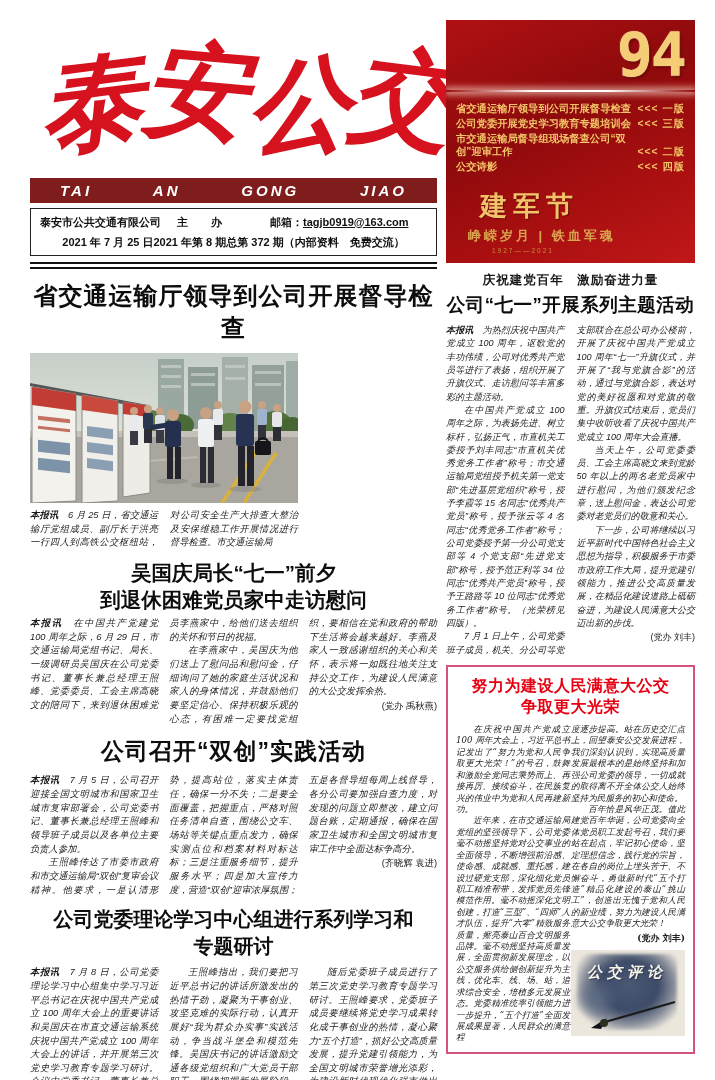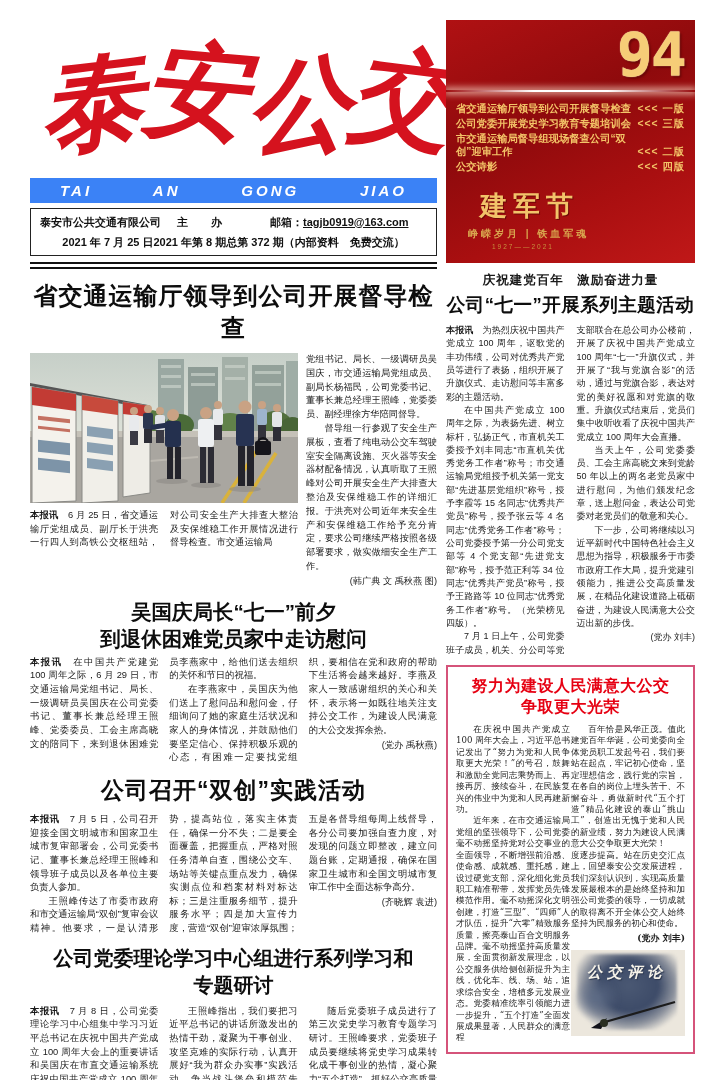--- a/index.html
+++ b/index.html
@@ -10,39 +10,39 @@
   .col-right{flex:1;min-width:0;}
 
   
   .calligraphy{height:158px;display:flex;align-items:center;justify-content:space-between;padding:0 8px;}
   .cg{display:inline-block;font-family:"DejaVu Serif","Liberation Serif",serif;font-style:italic;
       font-weight:900;font-size:104px;line-height:1;color:#d5121e;}
   .cg1{transform:rotate(-7deg) translateY(4px);}
   .cg2{transform:rotate(5deg) translateY(-8px);}
   .cg3{transform:rotate(-4deg) translateY(6px);}
   .cg4{transform:rotate(7deg) translateY(-2px);}
-  .pinyin-bar{background:#3b82f6;color:#fff;display:flex;justify-content:space-between;
+  .pinyin-bar{background:#7f1d1d;color:#fff;display:flex;justify-content:space-between;
       padding:4px 30px;font-style:italic;font-weight:700;font-size:15px;letter-spacing:3px;}
   .info-box{border:1.5px solid #222;margin-top:5px;padding:3px 9px;font-size:11px;font-weight:600;color:#111;}
   .info-row{display:flex;align-items:baseline;padding:2.5px 0;}
   .info-role{margin-left:16px;letter-spacing:6px;}
   .info-email-wrap{margin-left:42px;}
   .email{text-decoration:underline;}
   .info-row2{justify-content:center;}
   .rule-double{border-top:2px solid #111;border-bottom:2px solid #111;height:3px;margin-top:6px;}
 
   
   h1,h2,h3{margin:0;font-weight:900;text-align:center;color:#0d0d0d;}
   .hl1{font-size:24px;letter-spacing:1px;margin:11px 0 9px;}
   .hl2{font-size:20.5px;line-height:1.32;margin:9px 0 4px;}
   .hl3{font-size:23px;margin:10px 0 7px;letter-spacing:1px;}
   .hl4{font-size:20px;line-height:1.35;margin:9px 0 6px;}
   .kicker{font-size:12.5px;font-weight:700;text-align:center;margin:9px 0 3px;letter-spacing:1px;}
   .hl5{font-size:18.5px;margin:0 0 7px;letter-spacing:.5px;}
-  .para{margin:0;text-indent:2em;text-align:justify;}
+  .para{margin:0;text-indent:2em;text-align:justify;font-style:italic;}
   .noindent{text-indent:0;}
   .lead{font-weight:900;}
   .byline{margin:1px 0 0;text-align:right;}
   .bodytext{font-size:9.3px;line-height:1.47;}
   .cols2{column-count:2;column-gap:12px;}
   .cols3{column-count:3;column-gap:11px;}
   .small{font-size:9px;line-height:1.48;}
 
   
   .a1-top{display:flex;gap:8px;}
@@ -60,21 +60,21 @@
       background:linear-gradient(90deg,rgba(255,255,255,0),#fff 35%,#fff 65%,rgba(255,255,255,0));
       box-shadow:0 0 7px 2px rgba(255,230,210,.8);}
   .p-index{position:absolute;top:82px;left:10px;right:10px;font-weight:800;font-size:10.3px;
       line-height:1.34;color:#f3c468;}
   .p-item{display:flex;align-items:flex-end;justify-content:space-between;gap:4px;margin-bottom:1px;}
   .p-title{flex:1 1 auto;}
   .p-page{flex:none;white-space:nowrap;letter-spacing:1px;}
   .festival{position:absolute;left:10px;right:10px;top:168px;}
   .f-title{font-size:27px;font-weight:900;letter-spacing:6px;color:#f2c36a;
       text-shadow:1px 1px 0 #6d0606;padding-left:24px;}
-  .f-sub{font-size:10px;letter-spacing:3px;color:#d8a54e;margin-top:3px;padding-left:12px;font-weight:700;}
+  .f-sub{font-size:13px;letter-spacing:3px;color:#d8a54e;margin-top:3px;padding-left:12px;font-weight:700;}
   .f-years{font-size:6.5px;color:#c8913f;margin-top:2px;padding-left:36px;letter-spacing:2px;}
 
   
   .editorial{border:2px solid #d5537a;margin-top:8px;padding:6px 8px 8px;box-sizing:border-box;}
   .ed-title{color:#e60012;font-size:16px;line-height:1.32;margin:2px 0 7px;letter-spacing:.5px;}
   .ed-cols{display:flex;gap:1px;}
   .ed-col{flex:1;min-width:0;font-family:"DejaVu Serif","Liberation Serif",serif;
       font-size:8.6px;line-height:1.33;text-align:justify;color:#222;}
   .ed-col .byline{font-size:9px;font-weight:700;margin-top:3px;}
   .stamp{position:relative;margin-top:5px;height:86px;background:#ece7dd;overflow:hidden;}
@@ -237,25 +237,20 @@
                   <rect x="225" y="88" width="16" height="14" rx="2" fill="#15151a"></rect>
                   <path d="M228 88 q5 -6 10 0" stroke="#15151a" stroke-width="2" fill="none"></path>
                 </g>
               </g>
             </svg>
           </div>
           <div class="a1-bottom cols2 bodytext">
             <p class="para noindent"><b class="lead">本报讯</b><span>　6 月 25 日，省交通运输厅党组成员、副厅长于洪亮一行四人到高铁公交枢纽站，对公司安全生产大排查大整治及安保维稳工作开展情况进行督导检查。市交通运输局</span></p>
           </div>
         </div>
-        <div class="a1-side">
-          <p class="para noindent">党组书记、局长、一级调研员吴国庆，市交通运输局党组成员、副局长杨福民，公司党委书记、董事长兼总经理王照峰，党委委员、副经理徐方华陪同督导。</p>
-          <p class="para">督导组一行参观了安全生产展板，查看了纯电动公交车驾驶室安全隔离设施、灭火器等安全器材配备情况，认真听取了王照峰对公司开展安全生产大排查大整治及安保维稳工作的详细汇报。于洪亮对公司近年来安全生产和安保维稳工作给予充分肯定，要求公司继续严格按照各级部署要求，做实做细安全生产工作。</p>
-          <p class="byline">(韩广典 文 禹秋燕 图)</p>
-        </div>
       </div>
     </section>
 
     <section class="article">
       <h2 class="hl2"><span>吴国庆局长“七一”前夕</span><br><span>到退休困难党员家中走访慰问</span></h2>
       <div class="cols3 bodytext">
         <p class="para noindent"><b class="lead">本报讯</b><span>　在中国共产党建党 100 周年之际，6 月 29 日，市交通运输局党组书记、局长、一级调研员吴国庆在公司党委书记、董事长兼总经理王照峰、党委委员、工会主席高晓文的陪同下，来到退休困难党员李燕家中，给他们送去组织的关怀和节日的祝福。</span></p>
         <p class="para">在李燕家中，吴国庆为他们送上了慰问品和慰问金，仔细询问了她的家庭生活状况和家人的身体情况，并鼓励他们要坚定信心、保持积极乐观的心态，有困难一定要找党组织，要相信在党和政府的帮助下生活将会越来越好。李燕及家人一致感谢组织的关心和关怀，表示将一如既往地关注支持公交工作，为建设人民满意的大公交发挥余热。</p>
         <p class="byline">(党办 禹秋燕)</p>
       </div>
@@ -325,22 +320,22 @@
     </section>
 
     <section class="editorial">
       <h3 class="ed-title"><span>努力为建设人民满意大公交</span><br><span>争取更大光荣</span></h3>
       <div class="ed-cols">
         <div class="ed-col">
           <p class="para">在庆祝中国共产党成立 100 周年大会上，习近平总书记发出了“努力为党和人民争取更大光荣！”的号召，鼓舞和激励全党同志乘势而上、再接再厉、接续奋斗，在民族复兴的伟业中为党和人民再建新功。</p>
           <p class="para">近年来，在市交通运输局党组的坚强领导下，公司党委毫不动摇坚持党对公交事业的全面领导，不断增强前沿感、使命感、成就感、重托感，建设过硬党支部，深化细化党员职工精准帮带，发挥党员先锋模范作用。毫不动摇深化文明创建，打造“三型”、“四师”人才队伍，提升“六零”精致服务质量，擦亮泰山百合文明服务品牌。毫不动摇坚持高质量发展，全面贯彻新发展理念，以公交服务供给侧创新提升为主线，优化车、线、场、站，追求综合安全，培植多元发展业态。党委精准统率引领能力进一步提升，“五个打造”全面发展成果显著，人民群众的满意程</p>
         </div>
         <div class="ed-col">
+          <p class="para noindent">度逐步提高。站在历史交汇点上，回望泰安公交发展进程，我们深刻认识到，实现高质量发展最根本的是始终坚持和加强公司党委的领导，一切成就的取得离不开全体公交人始终坚持为民服务的初心和使命。</p>
           <p class="para">百年恰是风华正茂。值此建党百年华诞，公司党委向全体党员职工发起号召，我们要站在起点，牢记初心使命，坚定理想信念，践行党的宗旨，在各自的岗位上埋头苦干、不懈奋斗，勇做新时代“五个打造”精品化建设的泰山“挑山工”，创造出无愧于党和人民的新业绩，努力为建设人民满意大公交争取更大光荣！</p>
-          <p class="para noindent">度逐步提高。站在历史交汇点上，回望泰安公交发展进程，我们深刻认识到，实现高质量发展最根本的是始终坚持和加强公司党委的领导，一切成就的取得离不开全体公交人始终坚持为民服务的初心和使命。</p>
           <p class="byline">(党办 刘丰)</p>
           <div class="stamp">
             <div class="ink"></div>
             <div class="ink2"></div>
             <span class="stamp-text">公交评论</span>
             <svg class="brush" width="112" height="40" viewBox="0 0 112 40" xmlns="http://www.w3.org/2000/svg">
               <line x1="104" y1="6" x2="34" y2="26" stroke="#1c1c1c" stroke-width="2.2"></line>
               <polygon points="36,22 20,32 30,33" fill="#12121a"></polygon>
               <circle cx="33" cy="27" r="4" fill="#2a2f22"></circle>
             </svg>

